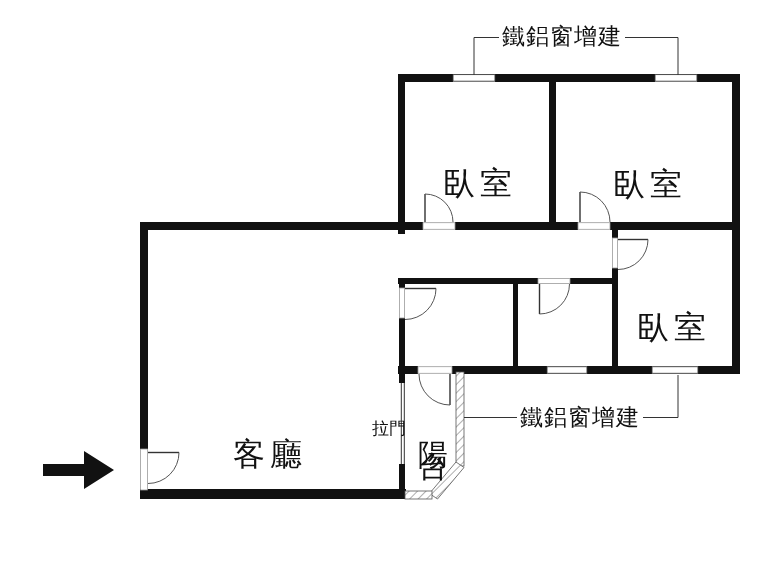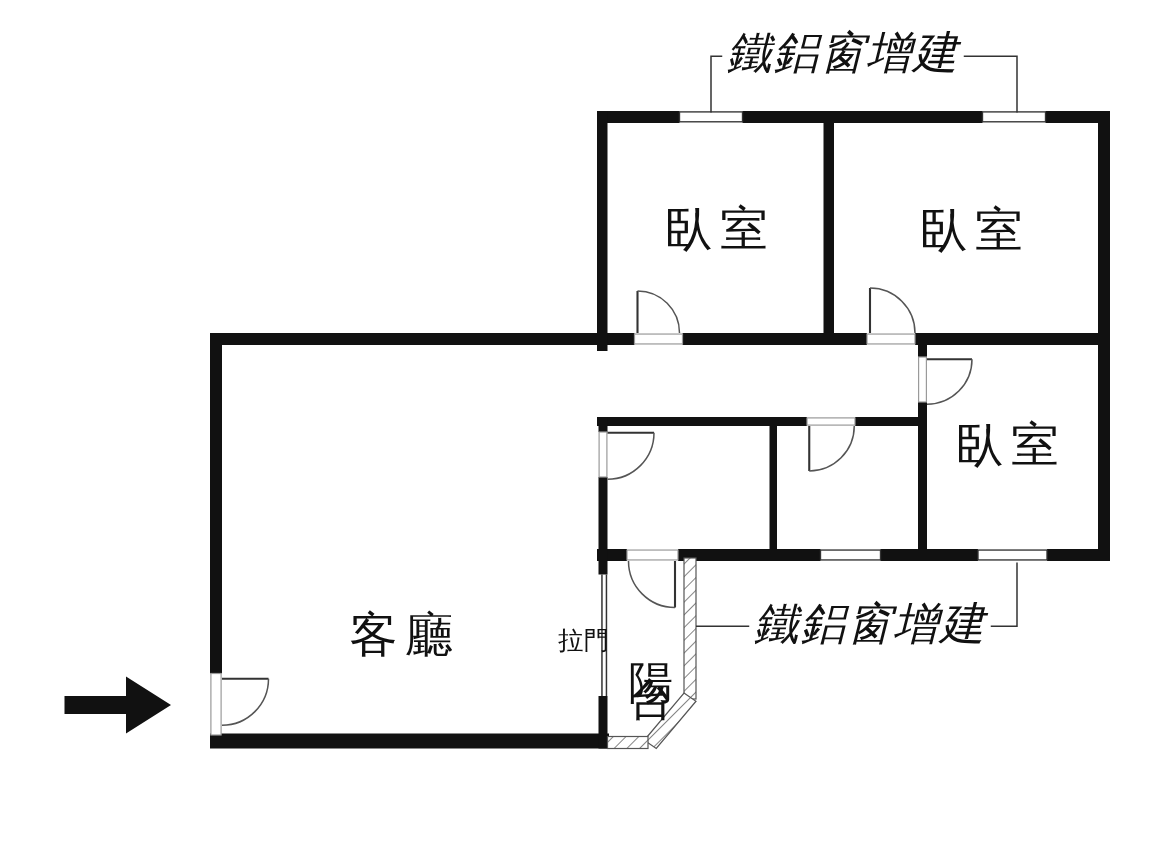--- a/index.html
+++ b/index.html
@@ -13,27 +13,27 @@
   .win{fill:#fff;stroke:var(--line,#333);stroke-width:.9;}
   .jamb{fill:#fff;stroke:#9a9a9a;stroke-width:.8;}
   .door{stroke:var(--line,#333);stroke-width:1.4;fill:none;}
   .arc{stroke:#555;stroke-width:1;fill:none;}
   .thin{stroke:var(--line,#333);stroke-width:1;fill:none;}
   .hatchw{fill:url(#hatchp);stroke:#555;stroke-width:.8;}
   .lbl{
     position:absolute;transform:translate(-50%,-50%);white-space:nowrap;
     color:var(--ink,#111);line-height:1;
   }
-  .room{font-size:32px;letter-spacing:5px;}
+  .room{font-size:32px;letter-spacing:5px;margin-top:31px;}
   .room-sm{font-size:29px;letter-spacing:3px;}
   .vert{
     writing-mode:vertical-rl;text-orientation:upright;
     font-size:30px;letter-spacing:9px;line-height:1;
   }
-  .note{font-size:30px;letter-spacing:1px;background:#fff;padding:0 3px;font-style:italic;}
+  .note{font-size:23px;letter-spacing:1px;background:#fff;padding:0 3px;}
   .tiny{font-size:17px;letter-spacing:0;}
 </style>
 </head>
 <body>
 
 <div class="canvas">
 
   <svg class="plan" width="769" height="574" viewBox="0 0 769 574">
     <defs>
       <pattern id="hatchp" width="6" height="6" patternUnits="userSpaceOnUse" patternTransform="rotate(45)">

